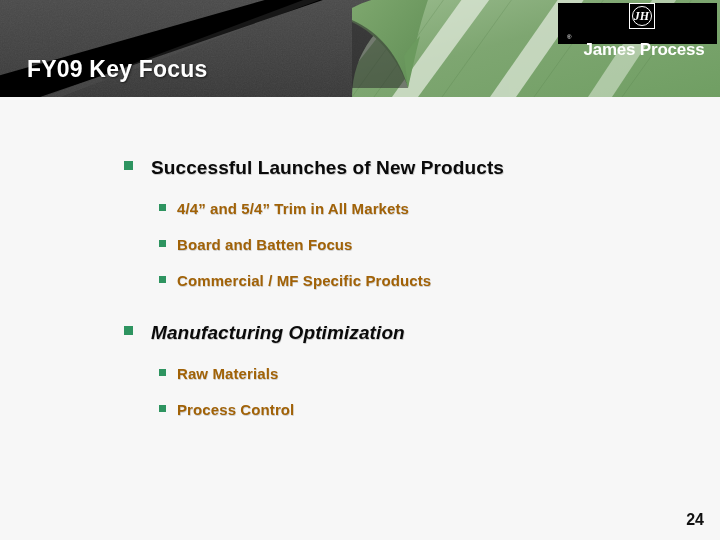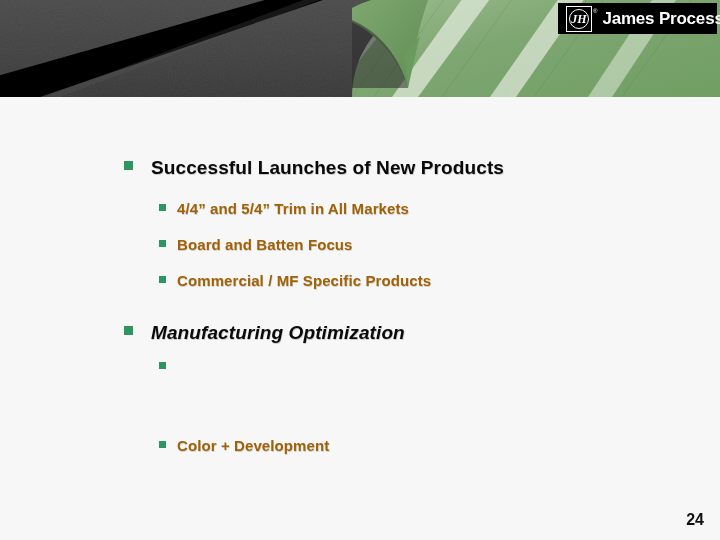--- a/index.html
+++ b/index.html
@@ -49,27 +49,28 @@
     white-space: nowrap;
     z-index: 6;
   }
 
   
   #logo-box {
     position: absolute;
     left: 558px;
     top: 3px;
     width: 159px;
-    height: 31px;
+    height: 41px;
     background: #000000;
     z-index: 8;
     display: flex;
     align-items: center;
     padding-left: 8px;
     box-sizing: border-box;
+    flex-direction: column;
   }
   #logo-mark {
     position: relative;
     width: 26px;
     height: 26px;
     border: 1.5px solid #ffffff;
     box-sizing: border-box;
     flex: 0 0 auto;
   }
   #logo-mark .ring {
@@ -242,20 +243,21 @@
           <line x1="700" y1="-12" x2="622" y2="97"></line>
         </g>
       </g>
 
       <path d="M352,8 C374,-4 404,-8 430,-6 C420,22 412,56 408,88 C400,62 378,34 352,22 Z" fill="url(#leafFold)"></path>
       <path d="M404,56 C406,70 407,80 408,88 C412,70 416,52 420,36 C414,42 408,49 404,56 Z" fill="#6b9a5e"></path>
 
       <path d="M352,20 C380,32 400,58 408,88 L352,88 Z" fill="#2b2b2b" opacity="0.55"></path>
     </svg>
 
+    <h1 id="slide-title">FY09 Key Focus</h1>
 
     <div id="logo-box">
       <div id="logo-mark">
         <span class="ring"></span>
         <span class="jh">JH</span>
       </div>
       <span id="logo-reg">®</span>
       <span id="logo-text">James Process</span>
     </div>
   </div>
@@ -282,24 +284,25 @@
       <span class="txt">Commercial / MF Specific Products</span>
     </div>
 
     <div class="bullet-row lvl1" style="top:225px;font-style:italic;">
       <span class="sq"></span>
       <span class="txt">Manufacturing Optimization</span>
     </div>
 
     <div class="bullet-row lvl2" style="top:268px;">
       <span class="sq"></span>
-    </div>
-
-
-    <div class="bullet-row lvl2" style="top:340px;">
-      <span class="sq"></span>
-      <span class="txt">Color + Development</span>
-    </div>
+      <span class="txt">Raw Materials</span>
+    </div>
+
+    <div class="bullet-row lvl2" style="top:304px;">
+      <span class="sq"></span>
+      <span class="txt">Process Control</span>
+    </div>
+
   </div>
 
   <div id="page-number">24</div>
 
 </div>
 
 </body></html>

